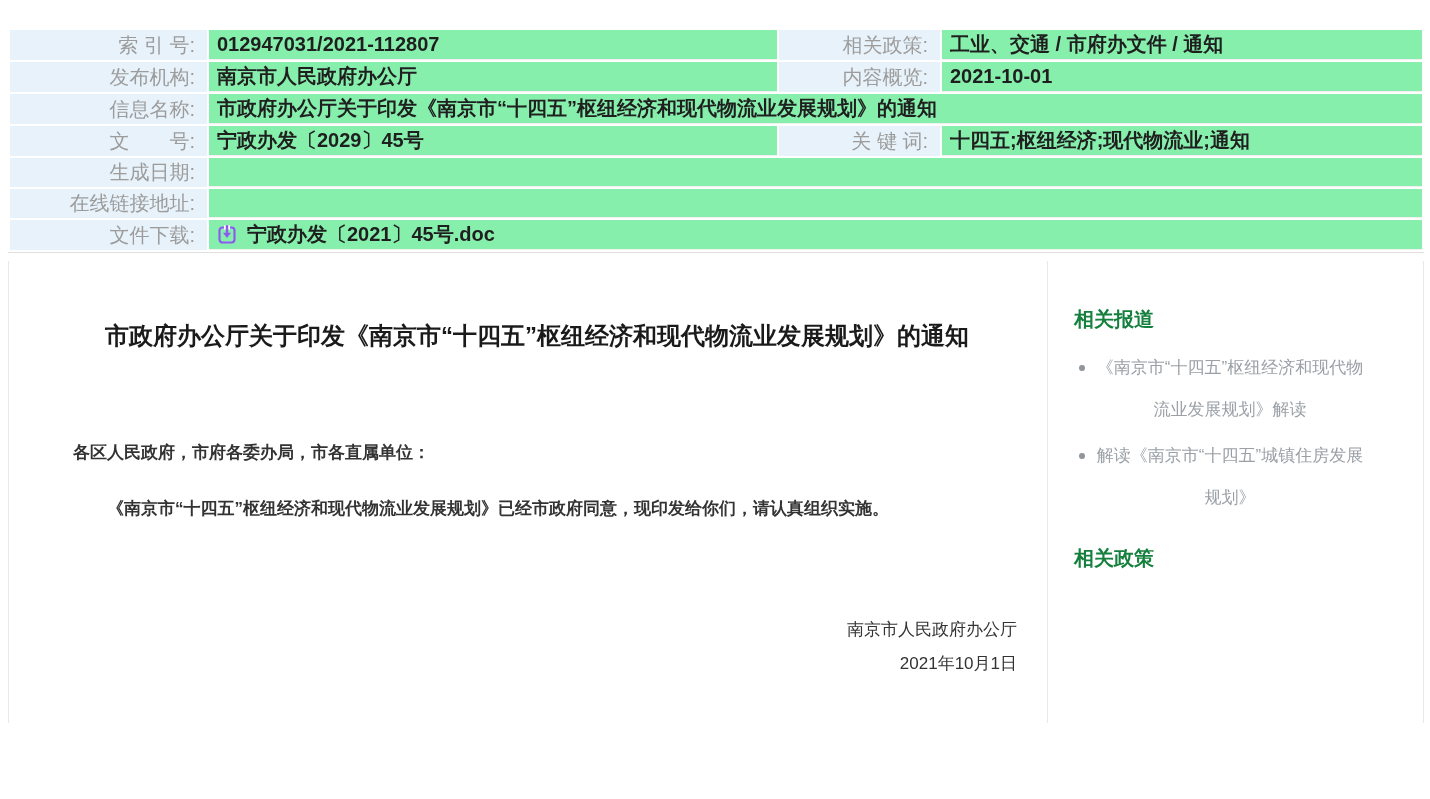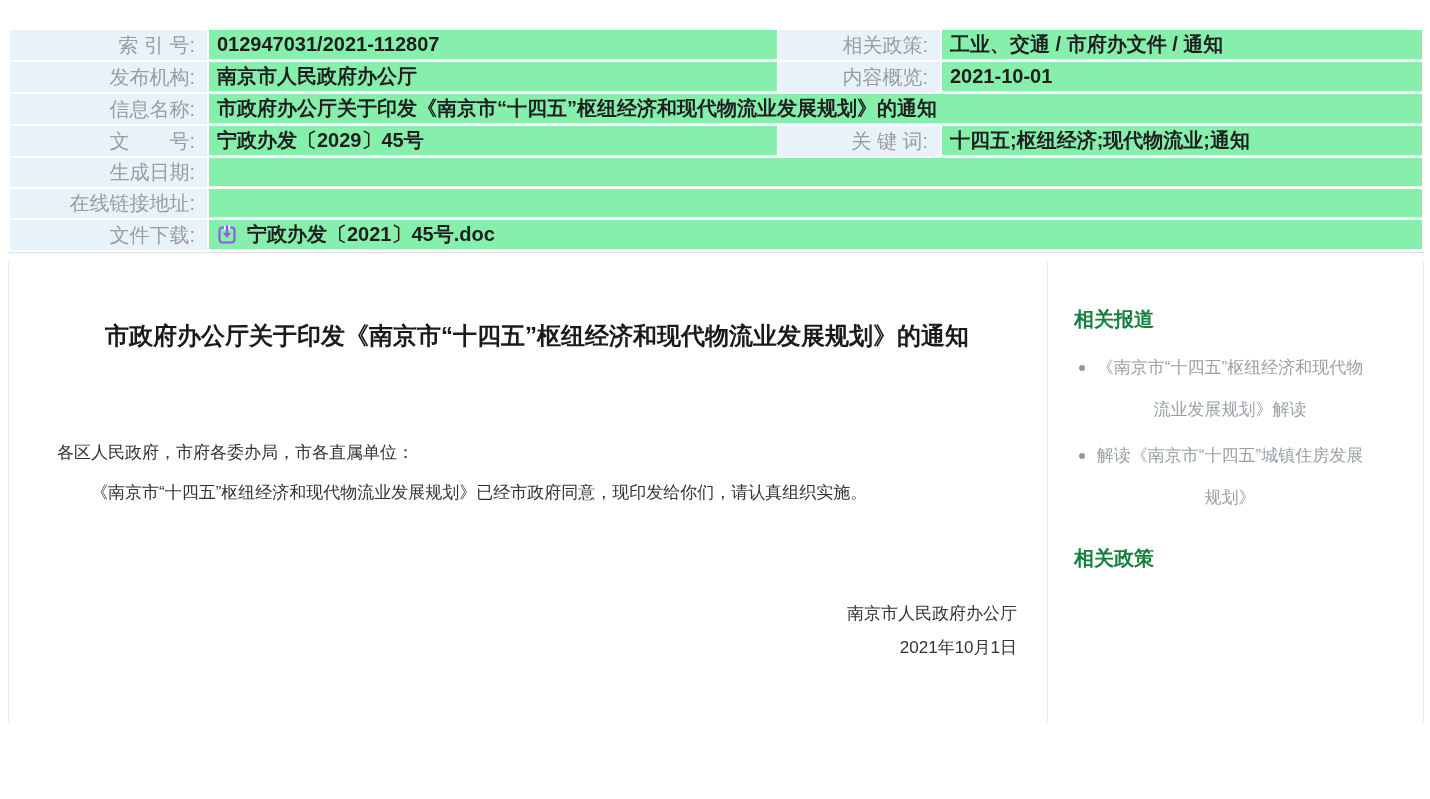--- a/index.html
+++ b/index.html
@@ -53,21 +53,21 @@
   .doc-title {
     max-width: 930px;
     margin: 0 auto;
     text-align: center;
     font-size: 24px;
     font-weight: 700;
     line-height: 50px;
     color: #1a1a1a;
   }
   .doc-body { margin-top: 72px; font-size: 17px; line-height: 40px; color: #333; }
-  .doc-body p { margin: 0; }
+  .doc-body p { margin: 16px; font-weight: bold; }
   .doc-body p.indent { text-indent: 2em; }
   .signature { margin-top: 84px; text-align: right; font-size: 17px; line-height: 34px; color: #333; }
 
   
   .sidebar {
     width: 376px;
     border-left: 1px solid #e8e8e8;
     padding: 45px 40px 0 26px;
   }
   .side-title {

